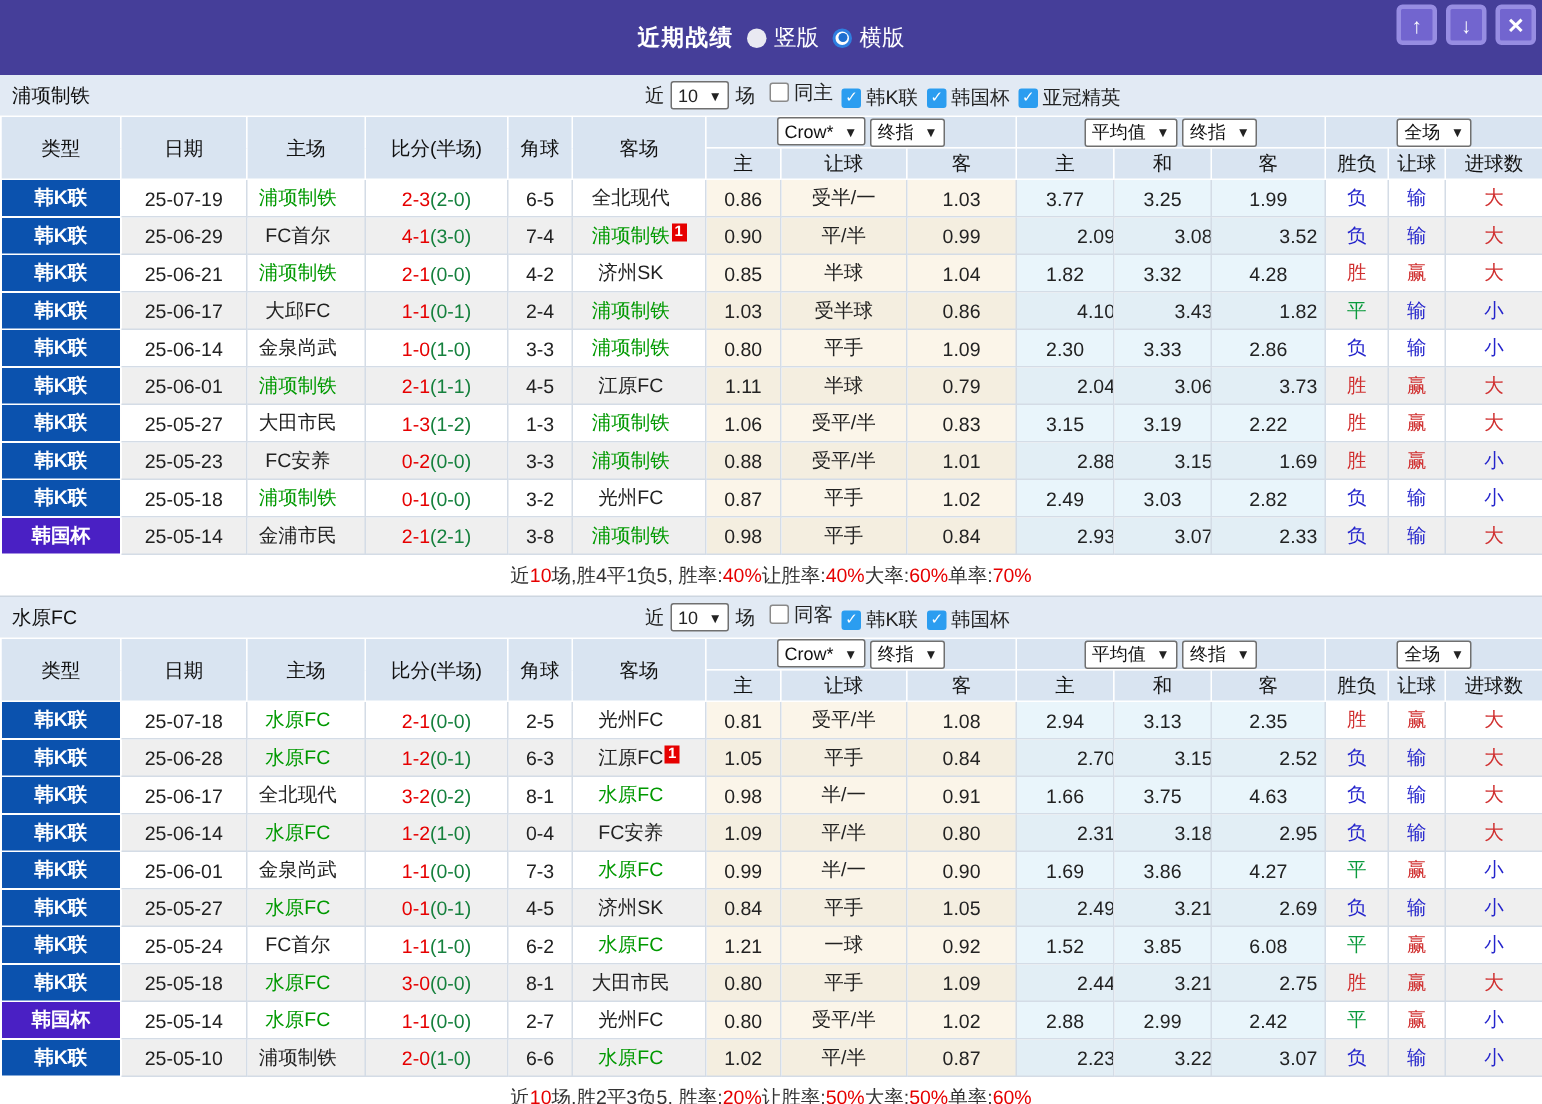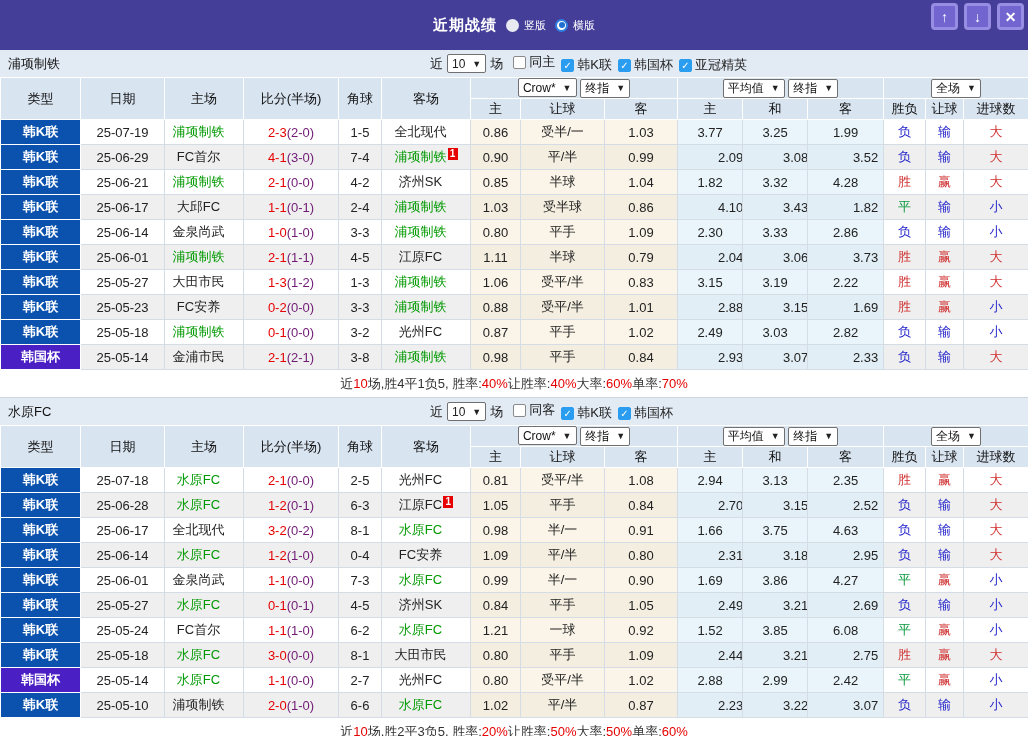--- a/index.html
+++ b/index.html
@@ -10,21 +10,21 @@
   }
   
   .titlebar {
     height: 50px; background: #453e99; color: #fff;
     display: flex; align-items: center; position: relative;
   }
   .tb-center {
     margin: 0 auto; display: flex; align-items: center; gap: 9px;
   }
   .tb-title { font-weight: bold; font-size: 15px; letter-spacing: 1px; }
-  .radio-group { display: flex; align-items: center; gap: 5px; font-size: 11px; cursor: pointer; }
+  .radio-group { display: flex; align-items: center; gap: 5px; font-size: 15px; cursor: pointer; }
   .radio {
     width: 13px; height: 13px; border-radius: 50%; background: #e9e9f2;
     display: inline-flex; align-items: center; justify-content: center;
   }
   .radio.selected { background: #fff; border: 2px solid #2f7fe0; }
   .radio .dot { width: 6px; height: 6px; border-radius: 50%; background: #1e6fd0; }
   .tb-buttons { position: absolute; right: 4px; top: 3px; display: flex; gap: 6px; }
   .tb-btn {
     width: 27px; height: 27px; border: 3px solid #978de2; border-radius: 4px;
     background: #7265cf; color: #fff; font-size: 14px; font-weight: bold;
@@ -64,21 +64,21 @@
   td.cup { background: #4a20c4; color: #fff; border-color: #fff; font-weight: bold; }
   tr.stripe td { background: #efefef; }
   td.tint-odds { background: #fbf5e9; }
   td.tint-avg { background: #e9f5fb; text-align: center; }
   tr.stripe td.tint-odds { background: #f4eee0; }
   tr.stripe td.tint-avg { background: #e2eef5; padding-left: 40px; }
   tr.stripe td.kl { background: #0b52ae; }
   tr.stripe td.cup { background: #4a20c4; }
   .team.self { color: #009900; }
   .score { color: #e60000; }
-  .half { color: #701a75; margin-top: 15px; }
+  .half { color: #15803d; margin-top: 15px; }
   .badge {
     display: inline-block; background: #e60000; color: #fff; font-size: 10px;
     line-height: 12px; min-width: 10px; padding: 0 1px; margin-left: 1px;
     position: relative; top: -4px; font-weight: bold;
   }
   td.red, span.red { color: #d03030; }
   td.blue { color: #2525cc; }
   td.green { color: #0a9a3c; }
   .summary {
     height: 28px; display: flex; align-items: center; justify-content: center;
@@ -205,21 +205,21 @@
         <th>让球</th>
         <th>进球数</th>
       </tr>
     </thead>
     <tbody class="rows">
         <tr>
     <td class="kl">韩K联</td>
     <td>25-07-19</td>
     <td><span class="team self">浦项制铁</span><span class="badge" hidden=""></span></td>
     <td><span class="score">2-3</span><span class="half">(2-0)</span></td>
-    <td>1-5</td>
+    <td>6-5</td>
     <td><span class="team">全北现代</span><span class="badge" hidden=""></span></td>
     <td class="tint-odds">0.86</td>
     <td class="tint-odds">受半/一</td>
     <td class="tint-odds">1.03</td>
     <td class="tint-avg">3.77</td>
     <td class="tint-avg">3.25</td>
     <td class="tint-avg">1.99</td>
     <td class="blue">负</td>
     <td class="blue">输</td>
     <td class="red">大</td>

